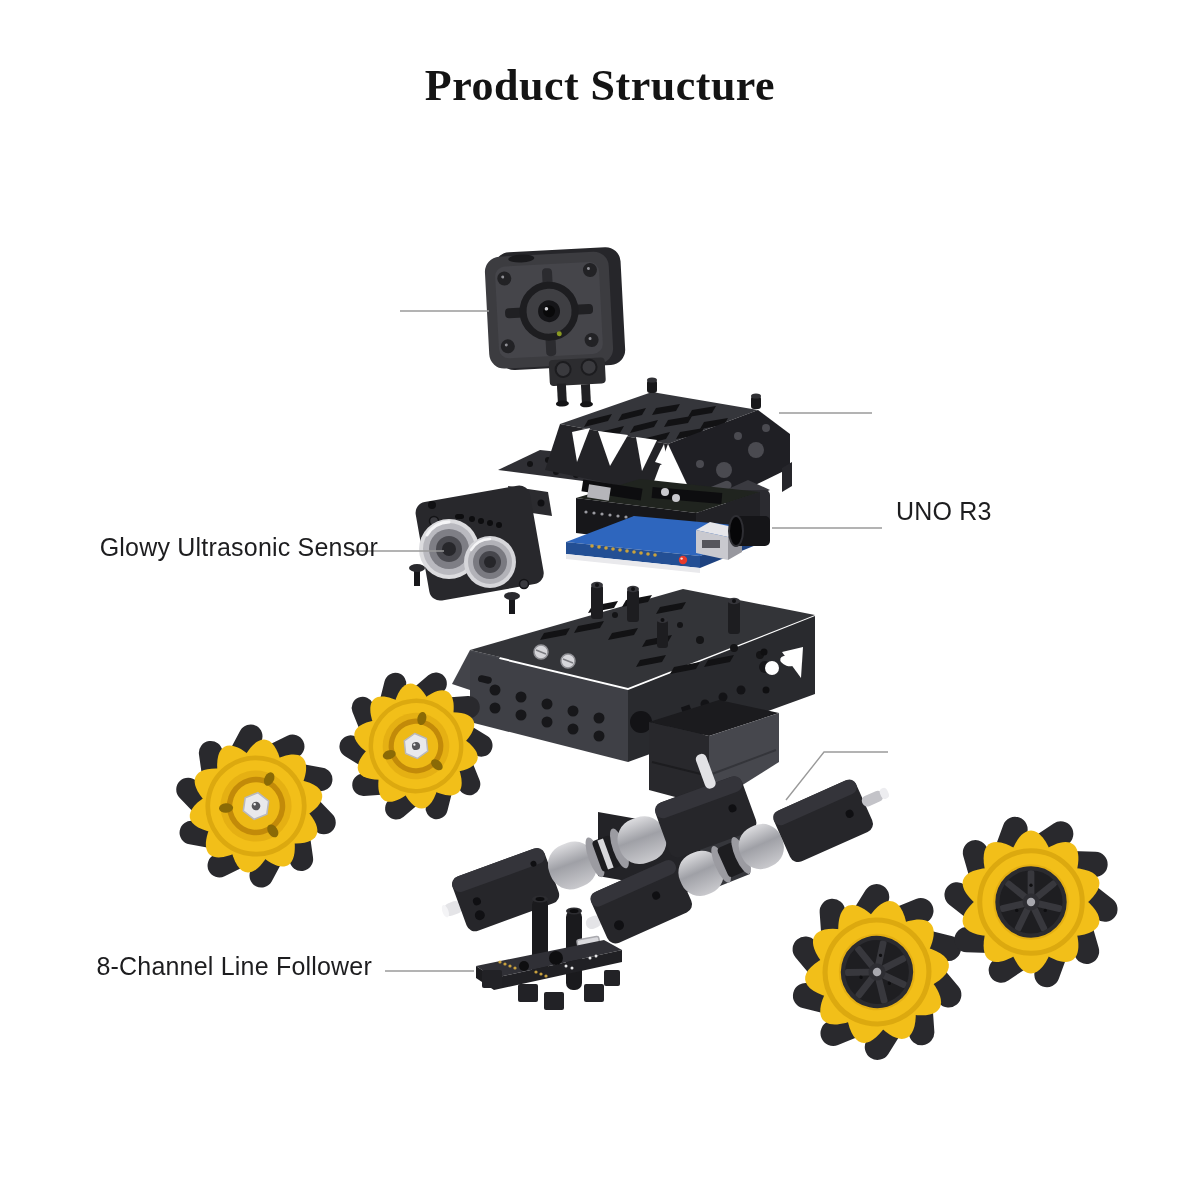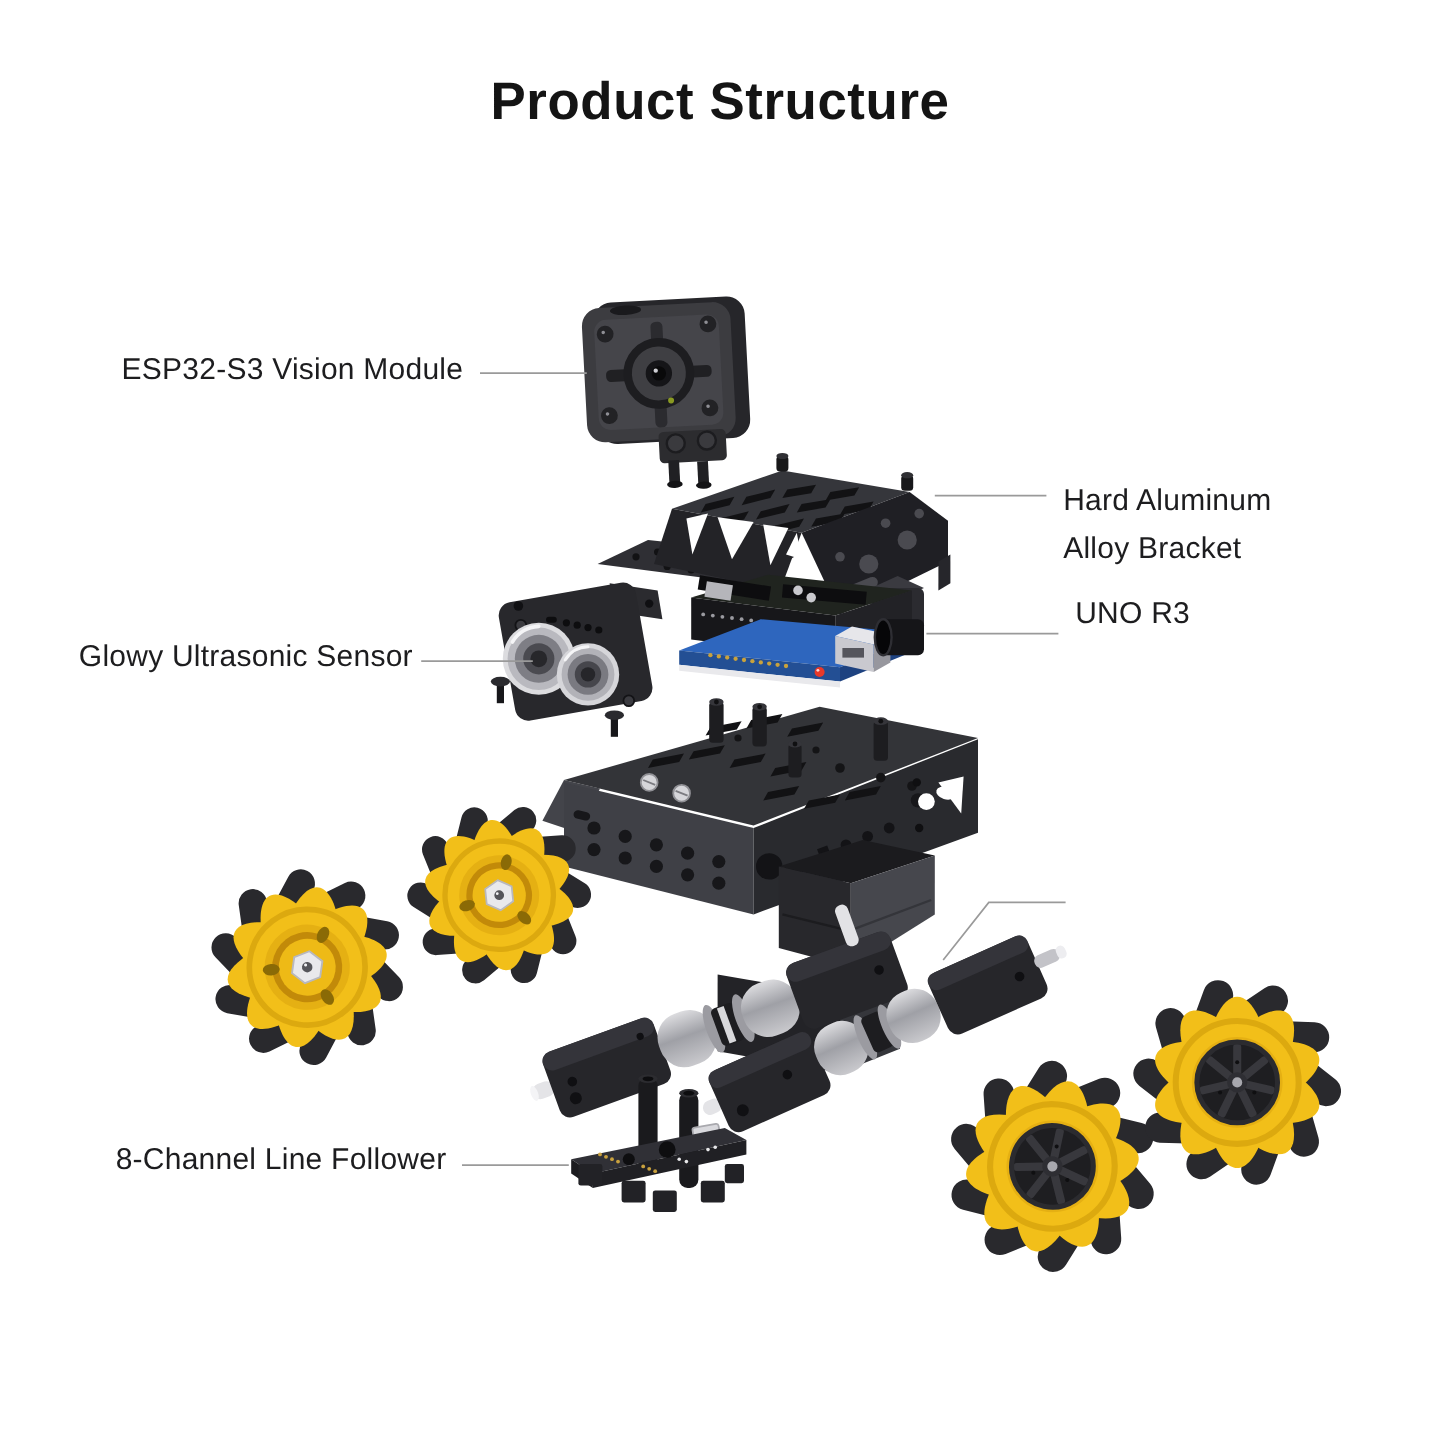--- a/index.html
+++ b/index.html
@@ -2,31 +2,31 @@
 <html><head>
 <meta charset="utf-8">
 <style>
   html,body{margin:0;padding:0;background:#ffffff;}
   .stage{
     position:relative;width:1200px;height:1200px;background:#ffffff;
     font-family:"Liberation Sans","DejaVu Sans",sans-serif;overflow:hidden;
   }
   .title{
     position:absolute;top:60px;left:0;width:1200px;text-align:center;
-    font-size:44px;font-weight:600;color:#141414;letter-spacing:.5px;
+    font-size:44px;font-weight:600;color:#141414;letter-spacing:.5px;font-family:Liberation Serif, serif;
   }
   .lbl{
     position:absolute;font-size:25px;color:#1d1d1f;font-weight:400;
     white-space:nowrap;letter-spacing:.2px;
   }
   .lbl .ln{display:block;}
   .lbl-esp32{top:294px;left:0;width:386px;text-align:right;}
   .lbl-bracket{top:397px;left:886px;line-height:40px;}
   .lbl-uno{top:497px;left:896px;}
-  .lbl-ultra{top:533px;left:0;width:344px;text-align:right;}
+  .lbl-ultra{top:533px;left:0;width:344px;text-align:right;padding-left:34px;}
   .lbl-tt{top:728px;left:897px;}
   .lbl-lf{top:952px;left:0;width:372px;text-align:right;}
   svg.scene{position:absolute;top:0;left:0;}
 </style>
 </head>
 <body>
 
 <div class="stage">
 
   <div class="title">Product Structure</div>
@@ -400,27 +400,20 @@
     <g stroke="#9a9a9a" stroke-width="1.4" fill="none">
       <path d="M400 311 H489"></path>
       <path d="M779 413 H872"></path>
       <path d="M772 528 H882"></path>
       <path d="M351 551 H444"></path>
       <path d="M786 800 L824 752 H888"></path>
       <path d="M385 971 H474"></path>
     </g>
   </svg>
 
-  <div class="lbl lbl-esp32">
-    <span>ESP32-S3 Vision Module</span>
-  </div>
-  <div class="lbl lbl-bracket">
-    <span class="ln">Hard Aluminum</span>
-    <span class="ln">Alloy Bracket</span>
-  </div>
   <div class="lbl lbl-uno">
     <span>UNO R3</span>
   </div>
   <div class="lbl lbl-ultra">
     <span>Glowy Ultrasonic Sensor</span>
   </div>
   <div class="lbl lbl-lf">
     <span>8-Channel Line Follower</span>
   </div>
 

